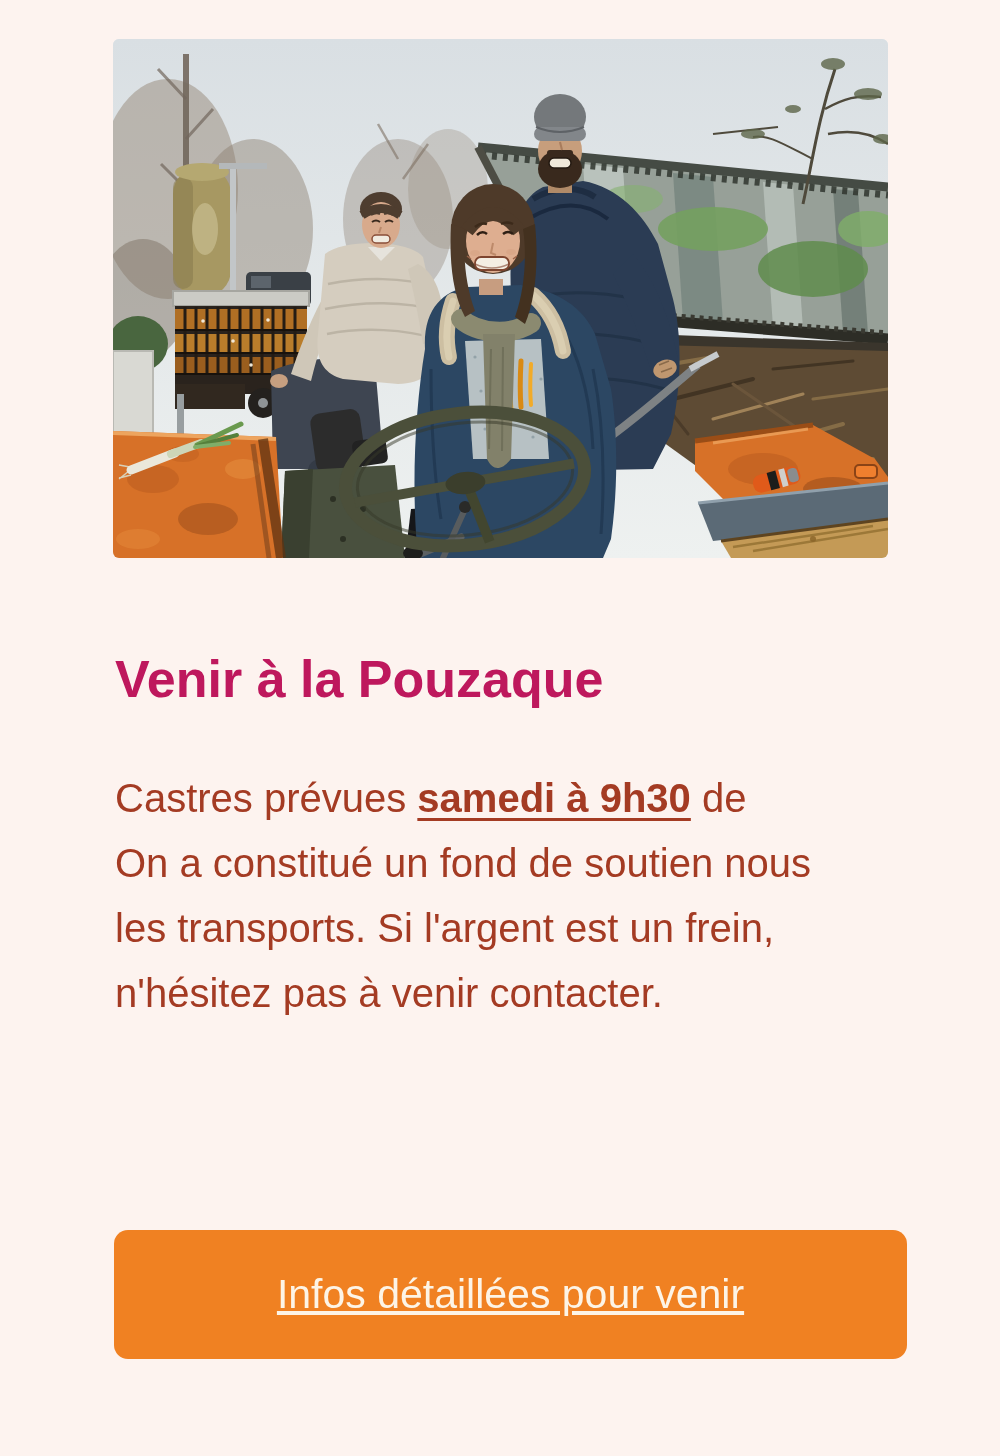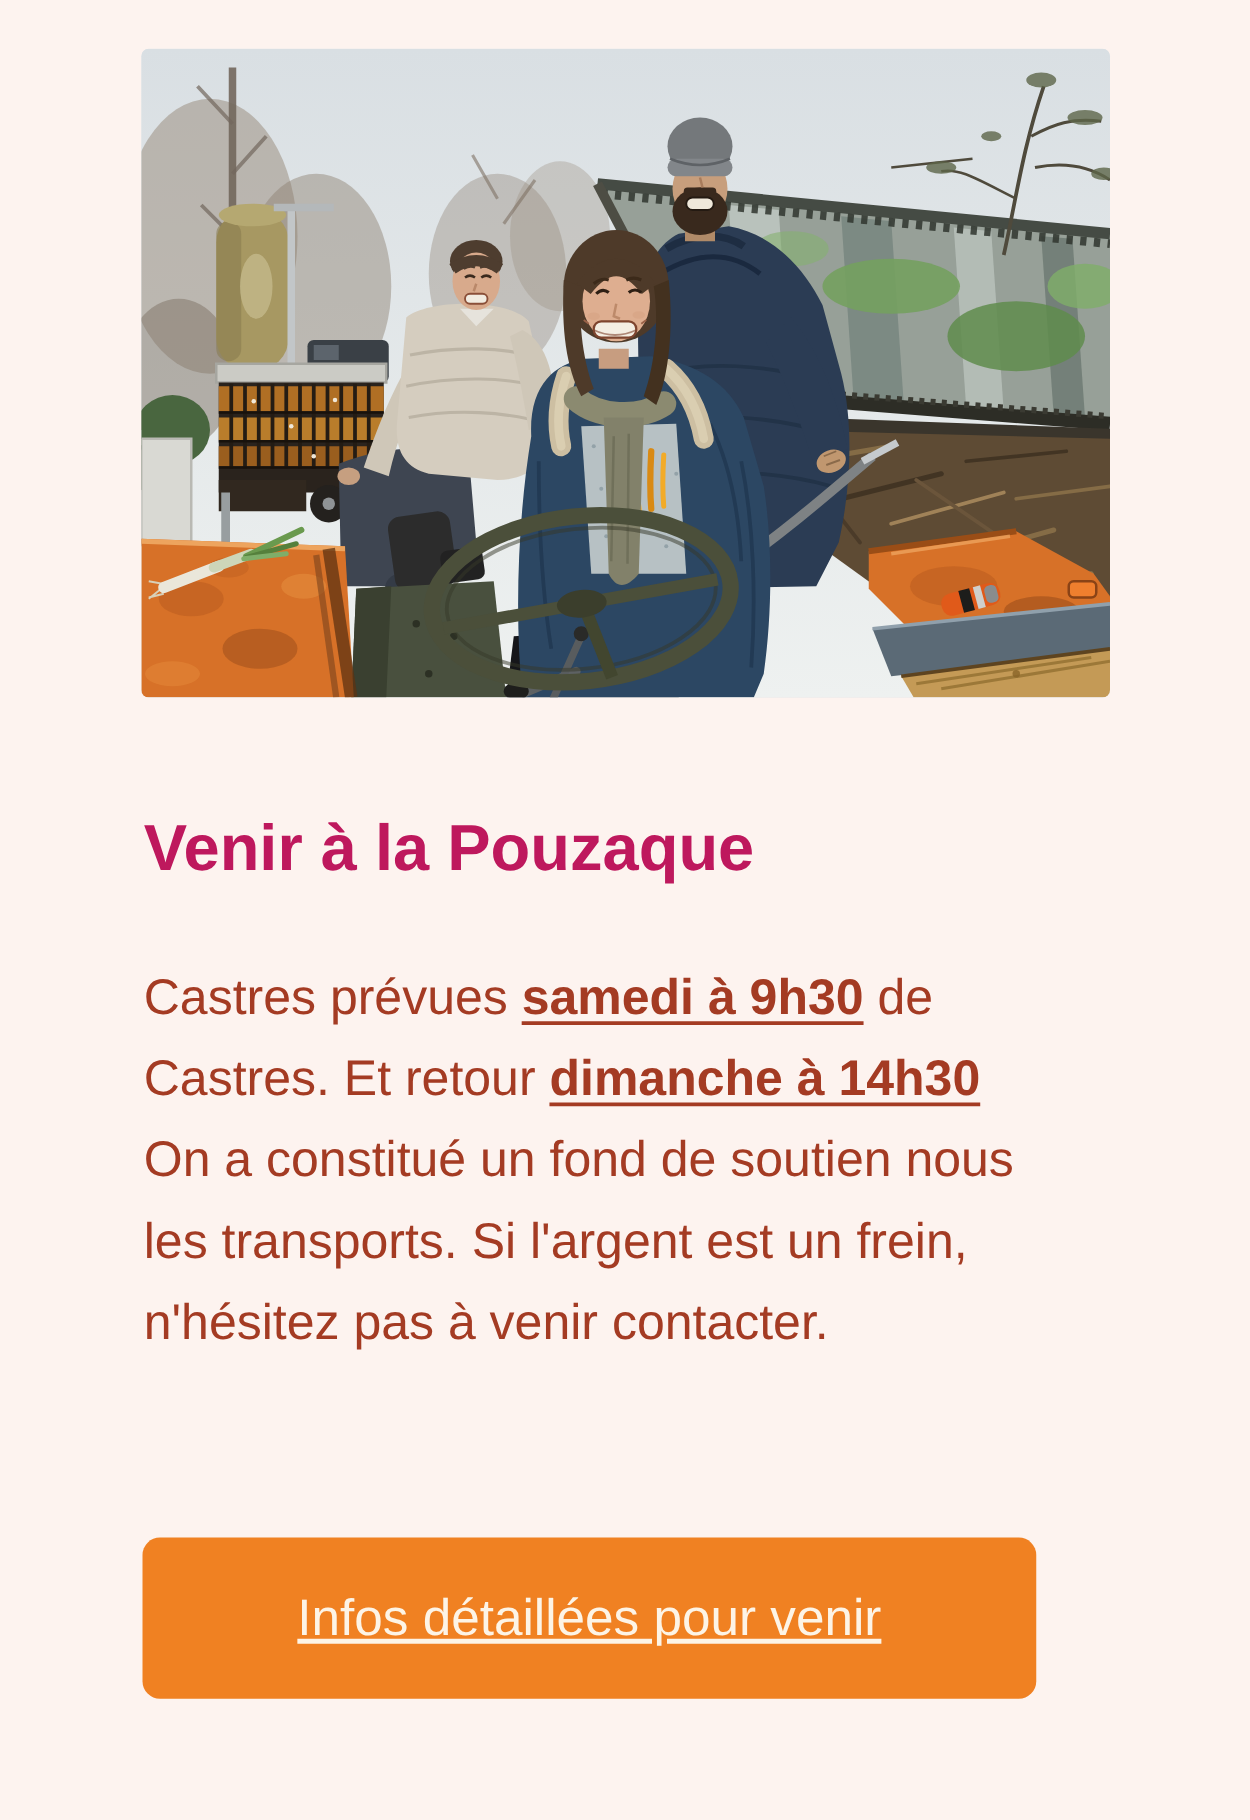--- a/index.html
+++ b/index.html
@@ -19,21 +19,21 @@
   }
   .bodytext{
     position:absolute;left:115px;top:766px;width:800px;
     font-size:40px;color:#a43b23;
   }
   .line{line-height:65px;white-space:nowrap;}
   .r{font-weight:400;}
   .b{font-weight:400;}
   .bu{font-weight:700;text-decoration:underline;text-underline-offset:6px;text-decoration-thickness:2.5px;text-align:right;}
   .cta{
-    position:absolute;left:114px;top:1230px;width:715px;height:129px;
+    position:absolute;left:114px;top:1230px;width:793px;height:129px;
     background:#f08122;border:none;border-radius:14px;
     display:flex;align-items:center;justify-content:center;
     font-family:"Liberation Sans", sans-serif;
     font-size:41px;font-weight:400;color:#fdf4e6;cursor:pointer;
   }
 </style>
 </head>
 <body>
 
 <div class="photo">
@@ -293,23 +293,20 @@
 </svg>
 </div>
 
 <h1 class="heading">Venir à la Pouzaque</h1>
 
 <div class="bodytext">
   <div class="line">
     <span class="r">Castres prévues </span><span class="bu">samedi à 9h30</span><span class="b"> de</span>
   </div>
   <div class="line">
-    <span class="b">Castres</span><span class="r">. Et retour </span><span class="bu">dimanche à 14h30</span>
-  </div>
-  <div class="line">
     <span class="r">On a constitué un fond de soutien nous</span>
   </div>
   <div class="line">
     <span class="r">les transports. Si l'argent est un frein,</span>
   </div>
   <div class="line">
     <span class="r">n'hésitez pas à venir contacter.</span>
   </div>
 </div>
 

